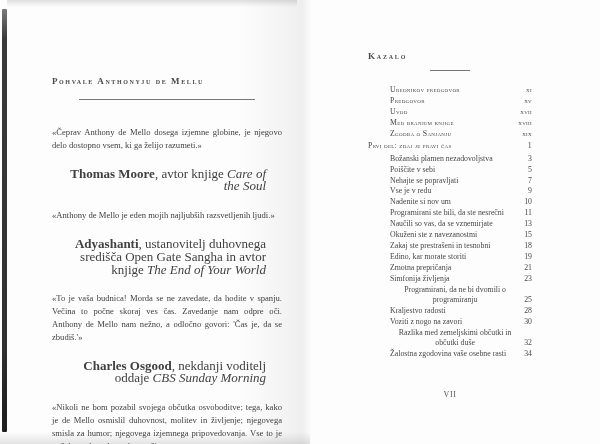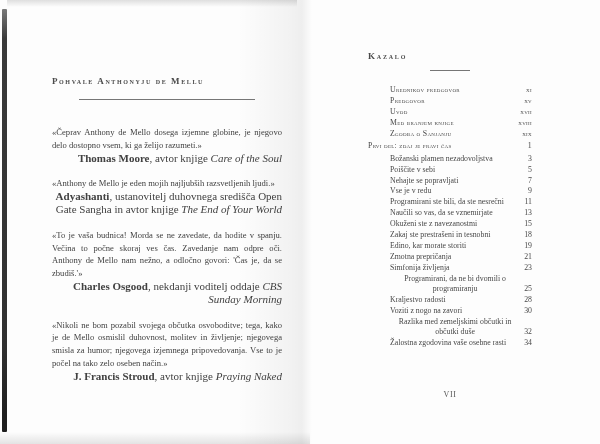--- a/index.html
+++ b/index.html
@@ -21,21 +21,21 @@
   .page-left{left:8px;width:292px;}
   .page-right{left:308px;width:292px;}
 
   
   .lp-title{position:absolute;left:44px;width:230px;top:76px;margin:0;text-align:left;
     font-size:9px;font-weight:600;letter-spacing:1.6px;color:#4a4a4a;font-variant:small-caps;}
   .lp-rule{position:absolute;left:71px;width:176px;top:99px;border-top:1px solid #767676;}
   .quotes{position:absolute;left:44px;width:230px;top:126px;}
   .quote{margin:0 0 13px 0;}
   .quote-text{margin:0;font-size:8.6px;line-height:12.8px;text-align:justify;color:#414141;}
-  .quote-attr{margin:0;font-size:11px;line-height:12.8px;text-align:right;color:#414141;}
+  .quote-attr{margin:16px;font-size:13px;line-height:12.8px;text-align:right;color:#414141;}
   .attr-name{font-weight:bold;}
   .attr-work{font-style:italic;}
 
   
   .rp-title{position:absolute;left:60px;width:164px;top:51px;margin:0;
     font-size:9px;font-weight:600;letter-spacing:1.8px;color:#4a4a4a;font-variant:small-caps;}
   .rp-rule{position:absolute;left:122px;width:40px;top:70px;border-top:1px solid #767676;}
   .toc{position:absolute;left:60px;width:164px;top:85px;font-size:7.8px;line-height:9.8px;color:#474747;}
   .toc-row{display:flex;align-items:flex-end;margin-bottom:1.2px;}
   .toc-label{max-width:132px;}
@@ -125,20 +125,24 @@
       </div>
       <div class="toc-row ch">
         <span class="toc-label">Nehajte se popravljati</span>
         <span class="toc-page">7</span>
       </div>
       <div class="toc-row ch">
         <span class="toc-label">Vse je v redu</span>
         <span class="toc-page">9</span>
       </div>
       <div class="toc-row ch">
+        <span class="toc-label">Nadenite si nov um</span>
+        <span class="toc-page">10</span>
+      </div>
+      <div class="toc-row ch">
         <span class="toc-label">Programirani ste bili, da ste nesrečni</span>
         <span class="toc-page">11</span>
       </div>
       <div class="toc-row ch">
         <span class="toc-label">Naučili so vas, da se vznemirjate</span>
         <span class="toc-page">13</span>
       </div>
       <div class="toc-row ch">
         <span class="toc-label">Okuženi ste z navezanostmi</span>
         <span class="toc-page">15</span>

